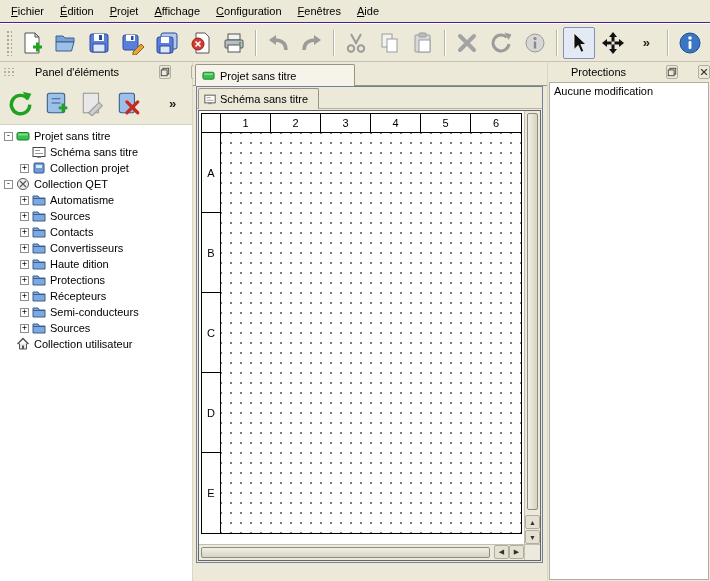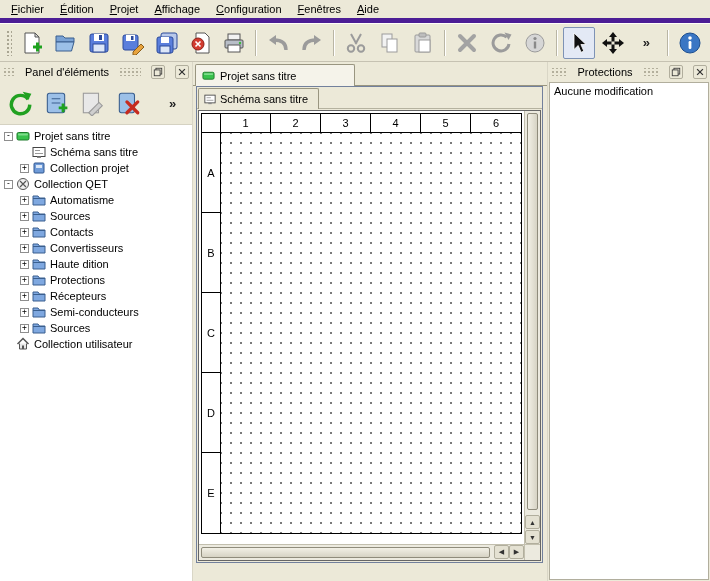--- a/index.html
+++ b/index.html
@@ -1,38 +1,38 @@
 <!DOCTYPE html>
 <html><head>
 <meta charset="utf-8">
 <style>
   *{margin:0;padding:0;box-sizing:border-box;}
   html,body{width:710px;height:581px;overflow:hidden;}
   body{font-family:"Liberation Sans","DejaVu Sans",sans-serif;font-size:11px;color:#000;background:#ece9d8;}
   .app{position:relative;width:710px;height:581px;background:#ece9d8;}
 
   
-  .menubar{position:absolute;left:0;top:0;right:0;height:23px;display:flex;align-items:center;padding:0 3px;border-bottom:5px solid #4c1d95;}
+  .menubar{position:absolute;left:0;top:0;right:0;height:23px;display:flex;align-items:center;padding:0 3px;border-bottom:1px solid #4c1d95;}
   .menu-item{padding:3px 8px;border-radius:2px;cursor:default;white-space:nowrap;}
   .menu-item u{text-decoration:underline;}
 
   
   .toolbar{position:absolute;left:0;top:23px;right:0;height:39px;display:flex;align-items:center;padding:0 3px;border-top:1px solid #fffef9;border-bottom:1px solid #c6c2b2;}
   .gripper{width:6px;height:26px;margin:0 3px;background-image:radial-gradient(#a9a592 1px,transparent 1.3px);background-size:4px 4px;}
   .tb-btn{width:34px;height:32px;display:flex;align-items:center;justify-content:center;border:1px solid transparent;border-radius:2px;margin:0 1px;}
   .tb-btn .icon{display:flex;}
   .tb-btn svg{width:24px;height:24px;display:block;}
   .tb-btn.active{background:#e3e9f5;border-color:#7e93b5;}
   .tb-sep{width:0;height:26px;border-left:1px solid #b9b5a4;border-right:1px solid #fff;margin:0 4px;}
   .tb-spacer{flex:1;}
   .chev{font-size:13px;font-weight:bold;color:#222;}
 
   
   .left-dock{position:absolute;left:0;top:62px;width:193px;bottom:0;display:flex;flex-direction:column;border-right:1px solid #d9d6c6;background:#ece9d8;}
-  .dock-titlebar{height:20px;flex:0 0 20px;display:flex;align-items:center;gap:10px;padding:0 3px;}
+  .dock-titlebar{height:20px;flex:0 0 20px;display:flex;align-items:center;gap:20px;padding:0 3px;}
   .dock-dots{flex:1;height:8px;background-image:radial-gradient(#b3af9c 1px,transparent 1.2px);background-size:4px 4px;background-position:0 2px;}
   .dock-dots.lead{flex:0 0 12px;}
   .dock-title{white-space:nowrap;}
   .dock-btn{width:14px;height:14px;display:flex;align-items:center;justify-content:center;border:1px solid #b1ae9d;background:#ece9d8;border-radius:2px;}
   .dock-btn svg{width:10px;height:10px;display:block;}
 
   .panel-toolbar{height:42px;flex:0 0 42px;display:flex;align-items:center;padding:2px 6px;gap:9px;}
   .pt-btn{width:30px;height:30px;display:flex;align-items:center;justify-content:center;}
   .pt-btn .icon{display:flex;}
   .pt-btn svg{width:26px;height:26px;display:block;}

